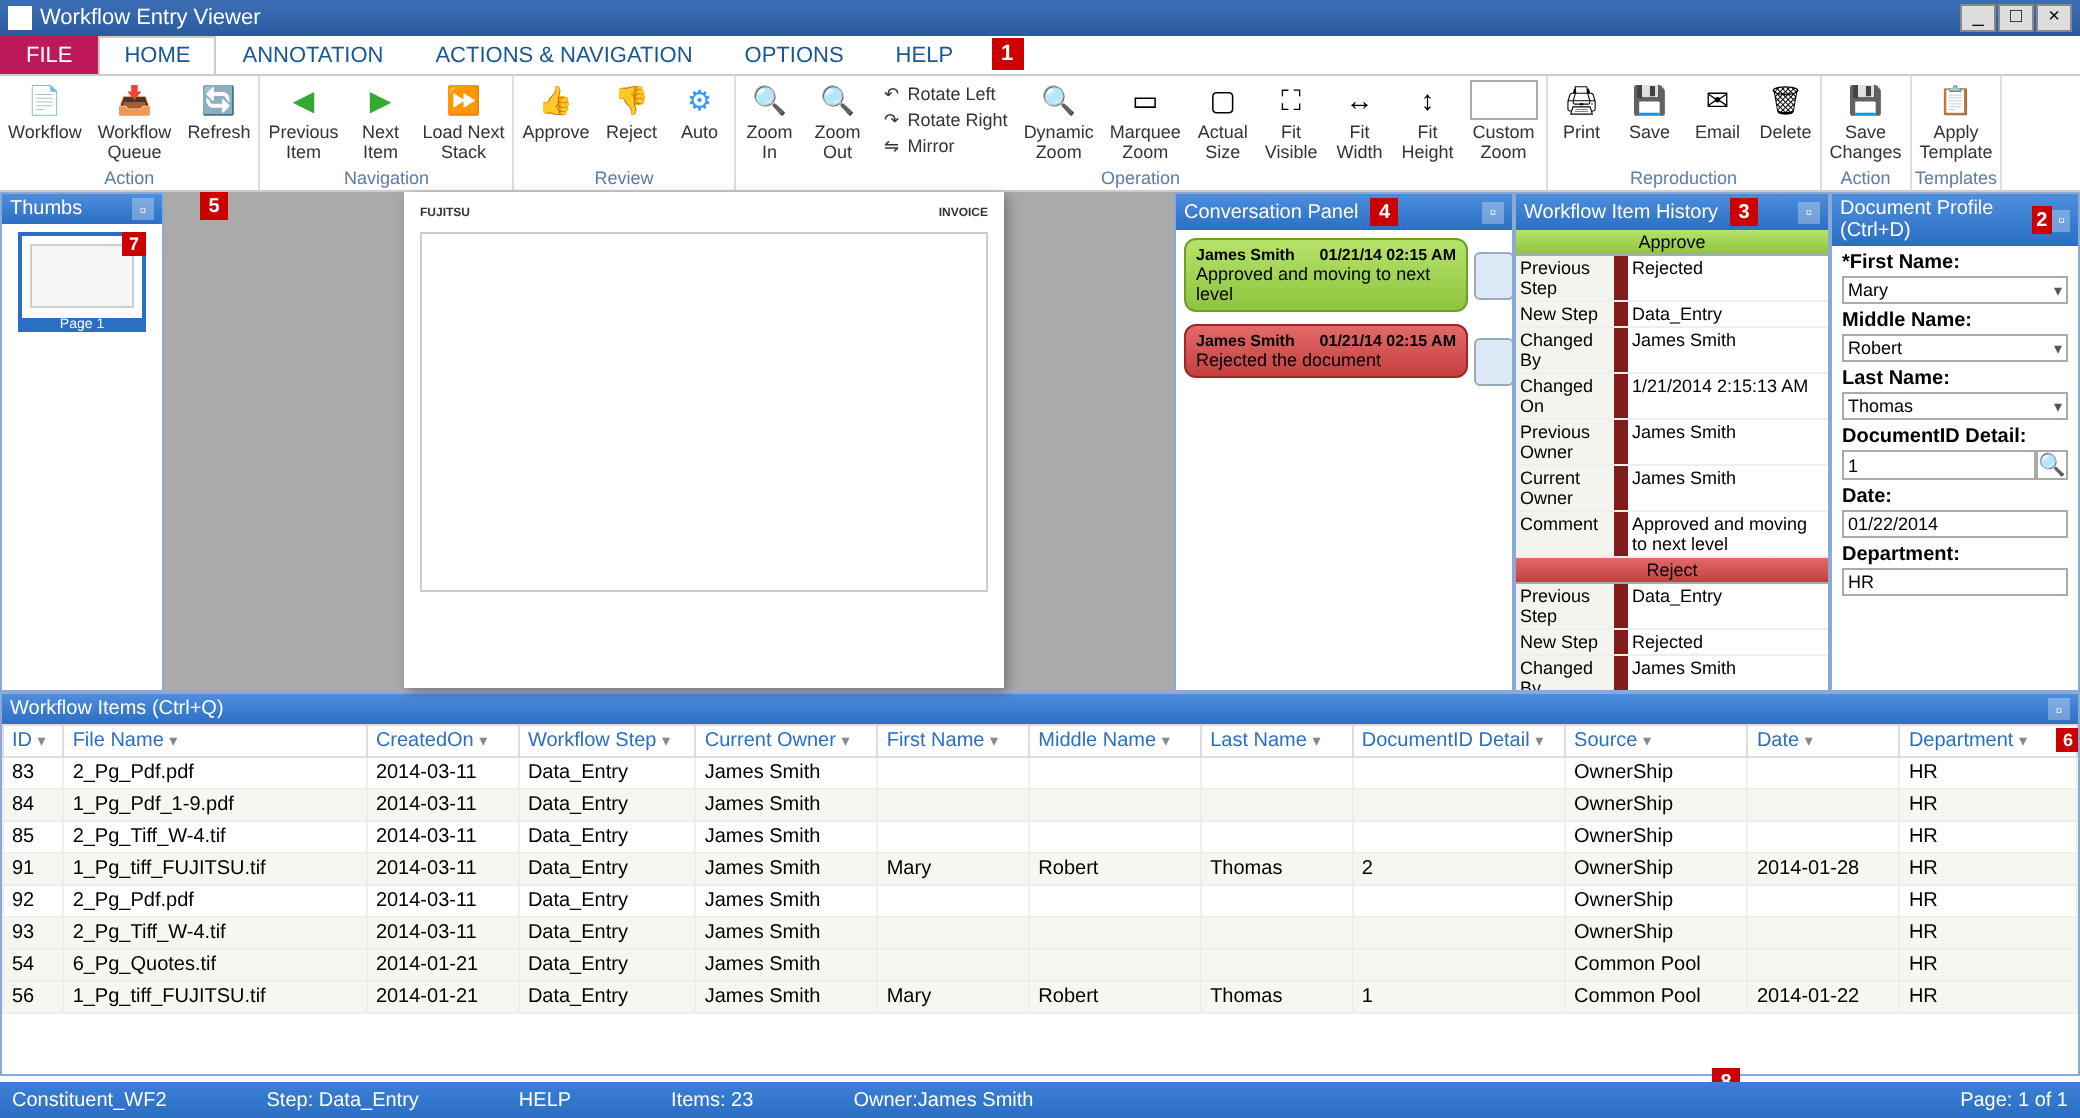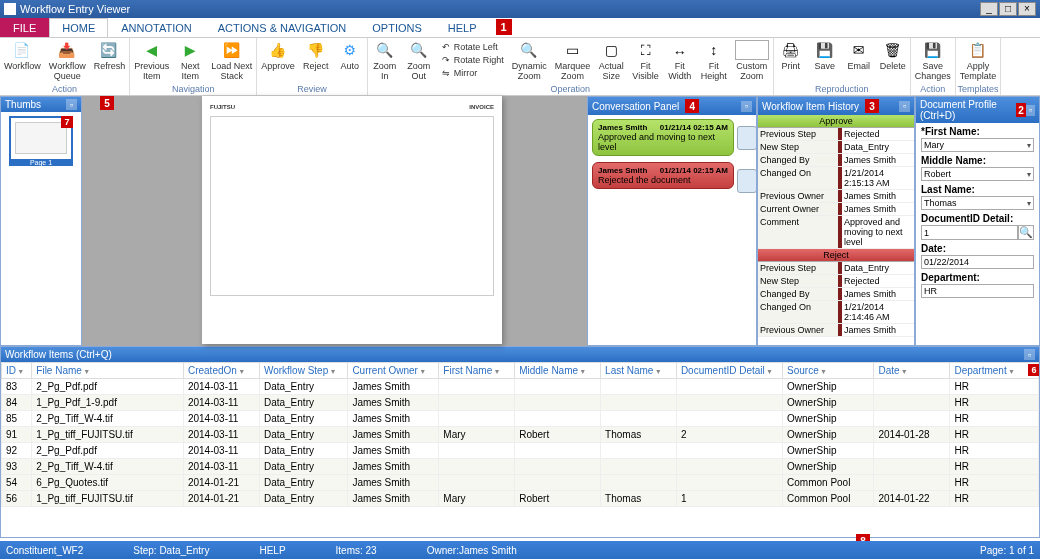--- a/index.html
+++ b/index.html
@@ -54,21 +54,21 @@
 .bubble.green{background:linear-gradient(#b5e36a,#8fc43f);border-color:#6da025;}
 .bubble.red{background:linear-gradient(#e36a6a,#c43f3f);border-color:#a02525;color:#000;}
 .bubble .hdr{display:flex;justify-content:space-between;font-weight:bold;font-size:8px;}
 .avatar{width:20px;height:24px;background:#dbe9f7;border:1px solid #9ab;position:absolute;right:-24px;top:6px;border-radius:3px;}
 
 .histpanel { width:158px; }
 .histpanel .body{flex:1;overflow:auto;font-size:9px;}
 .histhead{background:linear-gradient(#b5e36a,#8fc43f);text-align:center;font-size:9px;padding:1px;border-bottom:1px solid #aaa;}
 .histhead.red{background:linear-gradient(#e36a6a,#c43f3f);}
 .hrow{display:flex;border-bottom:1px solid #eee;}
-.hrow .k{width:84px;padding:1px 2px;background:#f4f4ee;border-right:4px solid #7f1d1d;}
+.hrow .k{width:56px;padding:1px 2px;background:#f4f4ee;border-right:7px solid #7f1d1d;}
 .hrow .v{flex:1;padding:1px 2px;}
 
 .profpanel{width:125px;}
 .profpanel .body{flex:1;padding:3px 5px;overflow:auto;}
 .fld{margin-bottom:3px;}
 .fld label{font-size:10px;font-weight:bold;display:block;margin-bottom:1px;}
 .fld input,.fld .sel{width:100%;font-size:9px;padding:1px 2px;border:1px solid #aaa;background:#fff;}
 .fld .sel{display:flex;align-items:center;justify-content:space-between;}
 .fld .sel::after{content:"▾";font-size:8px;color:#555;}
 

